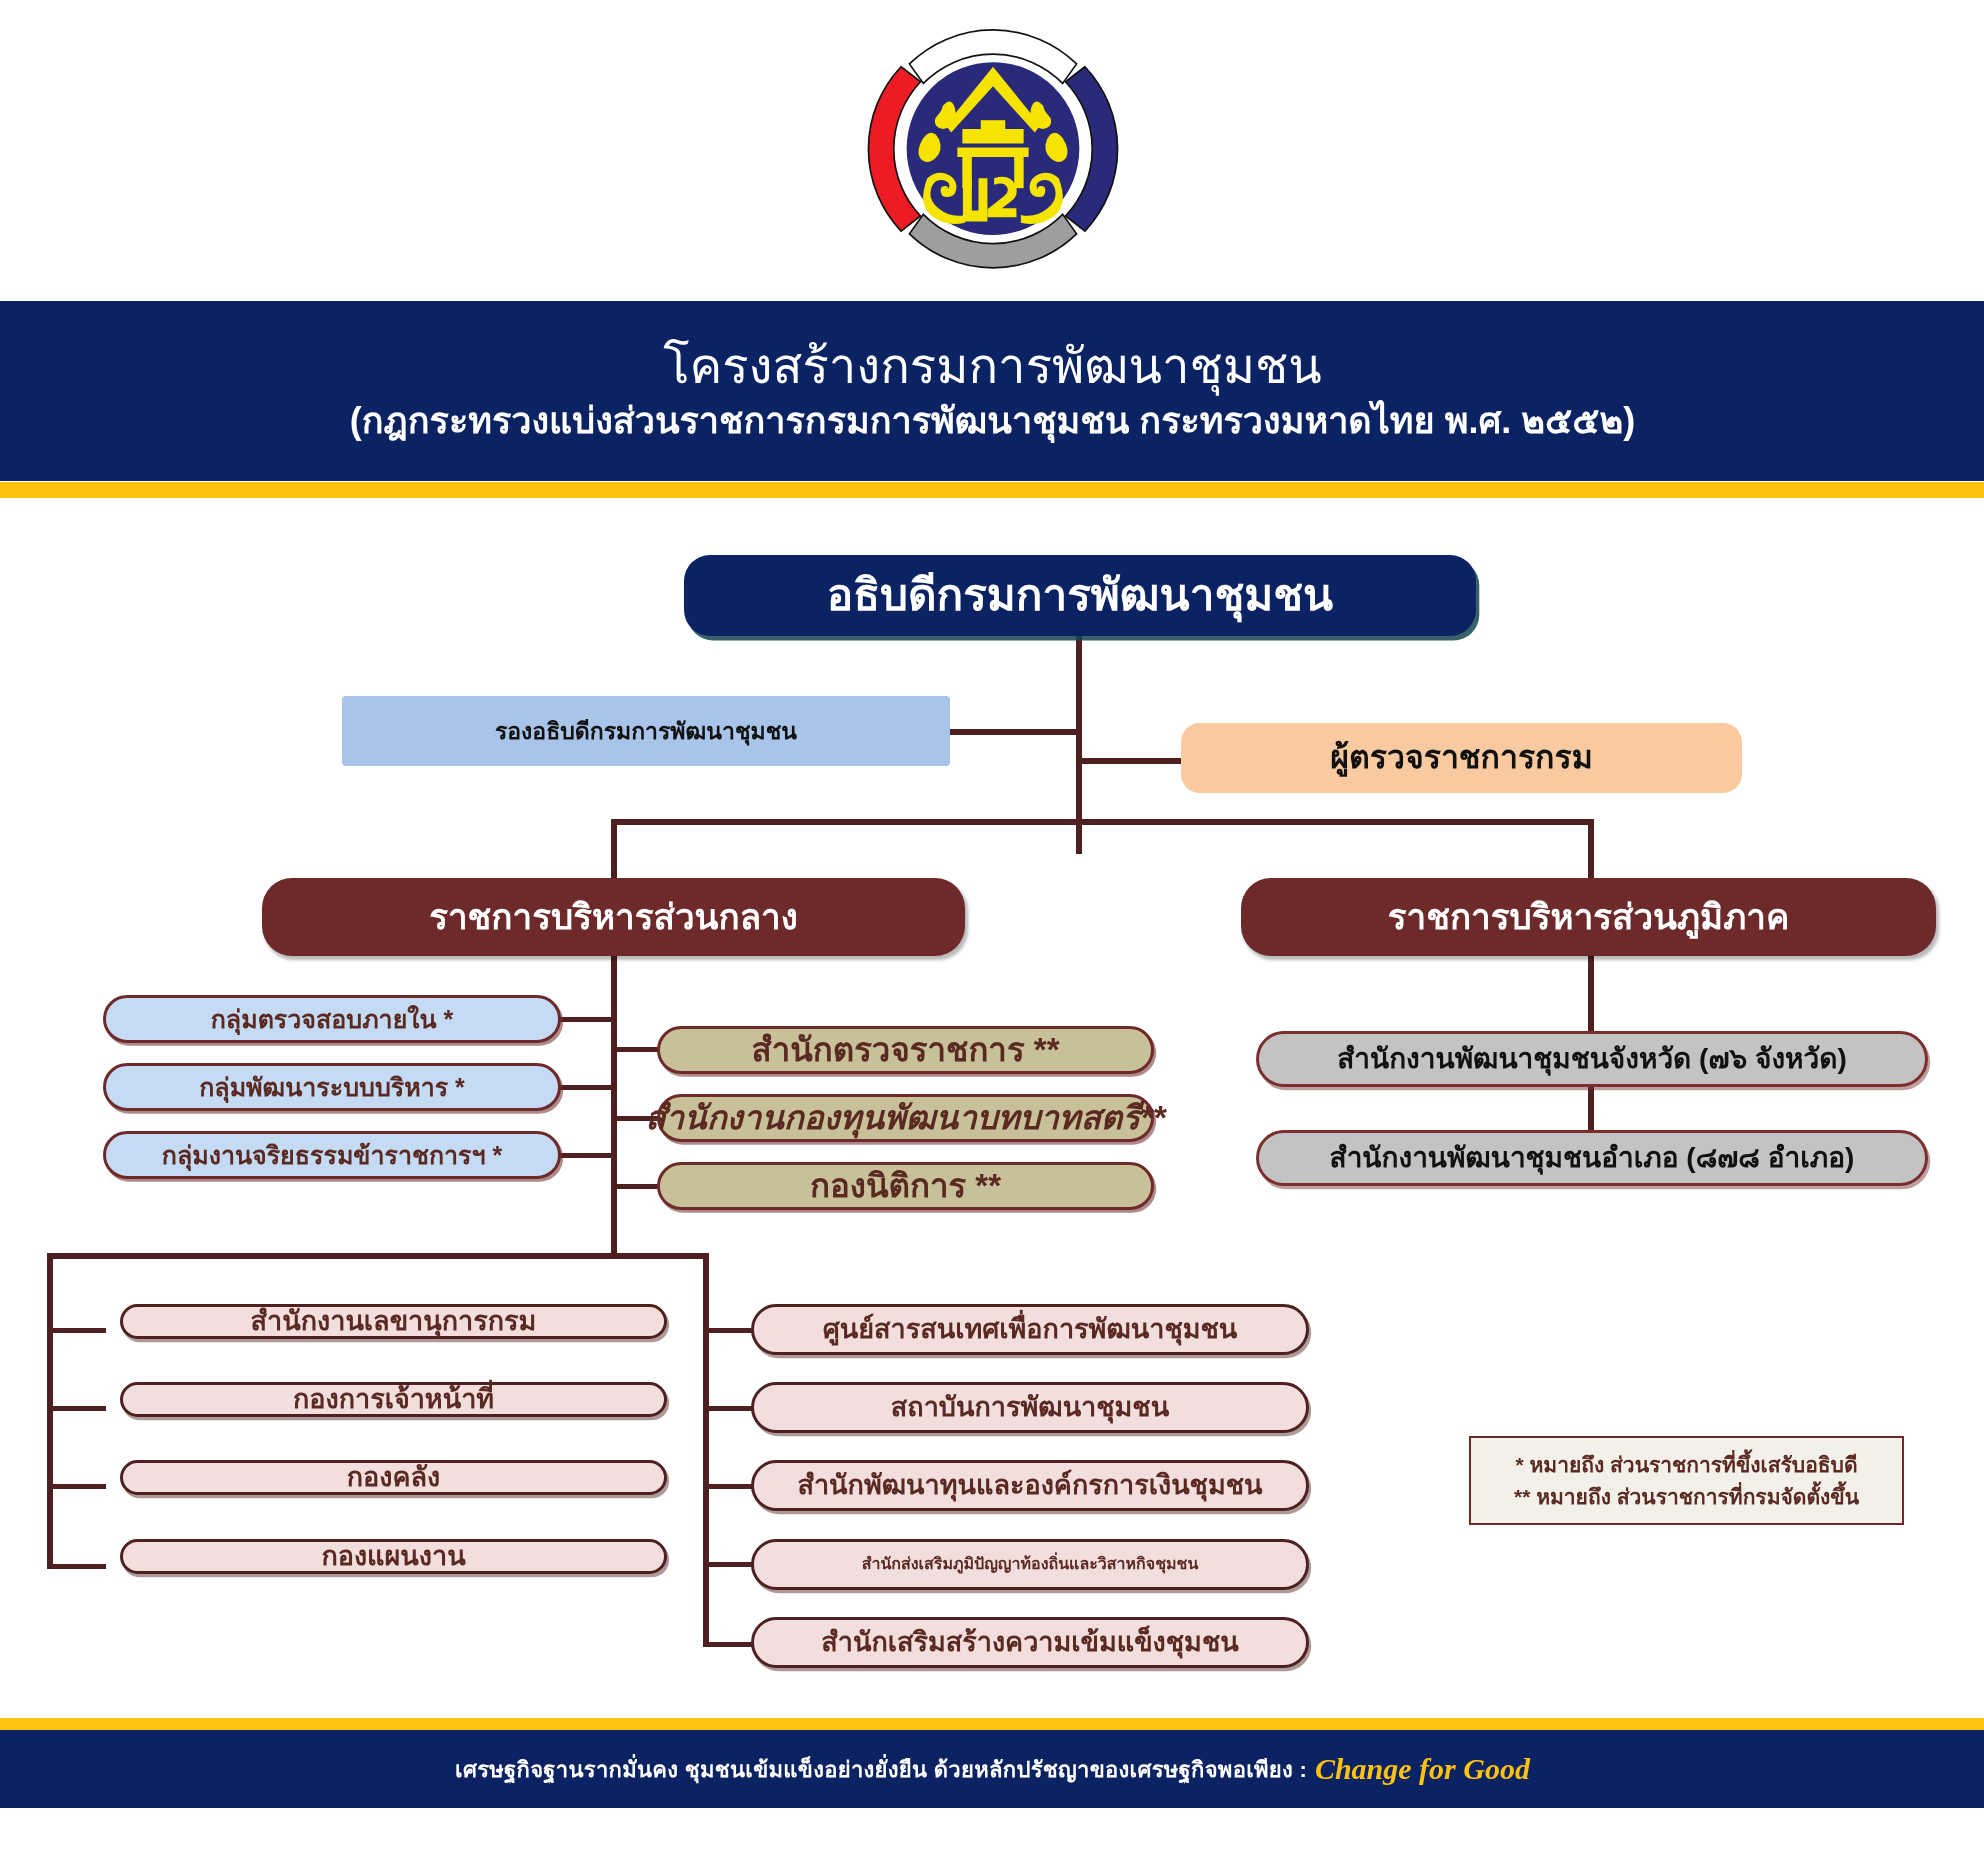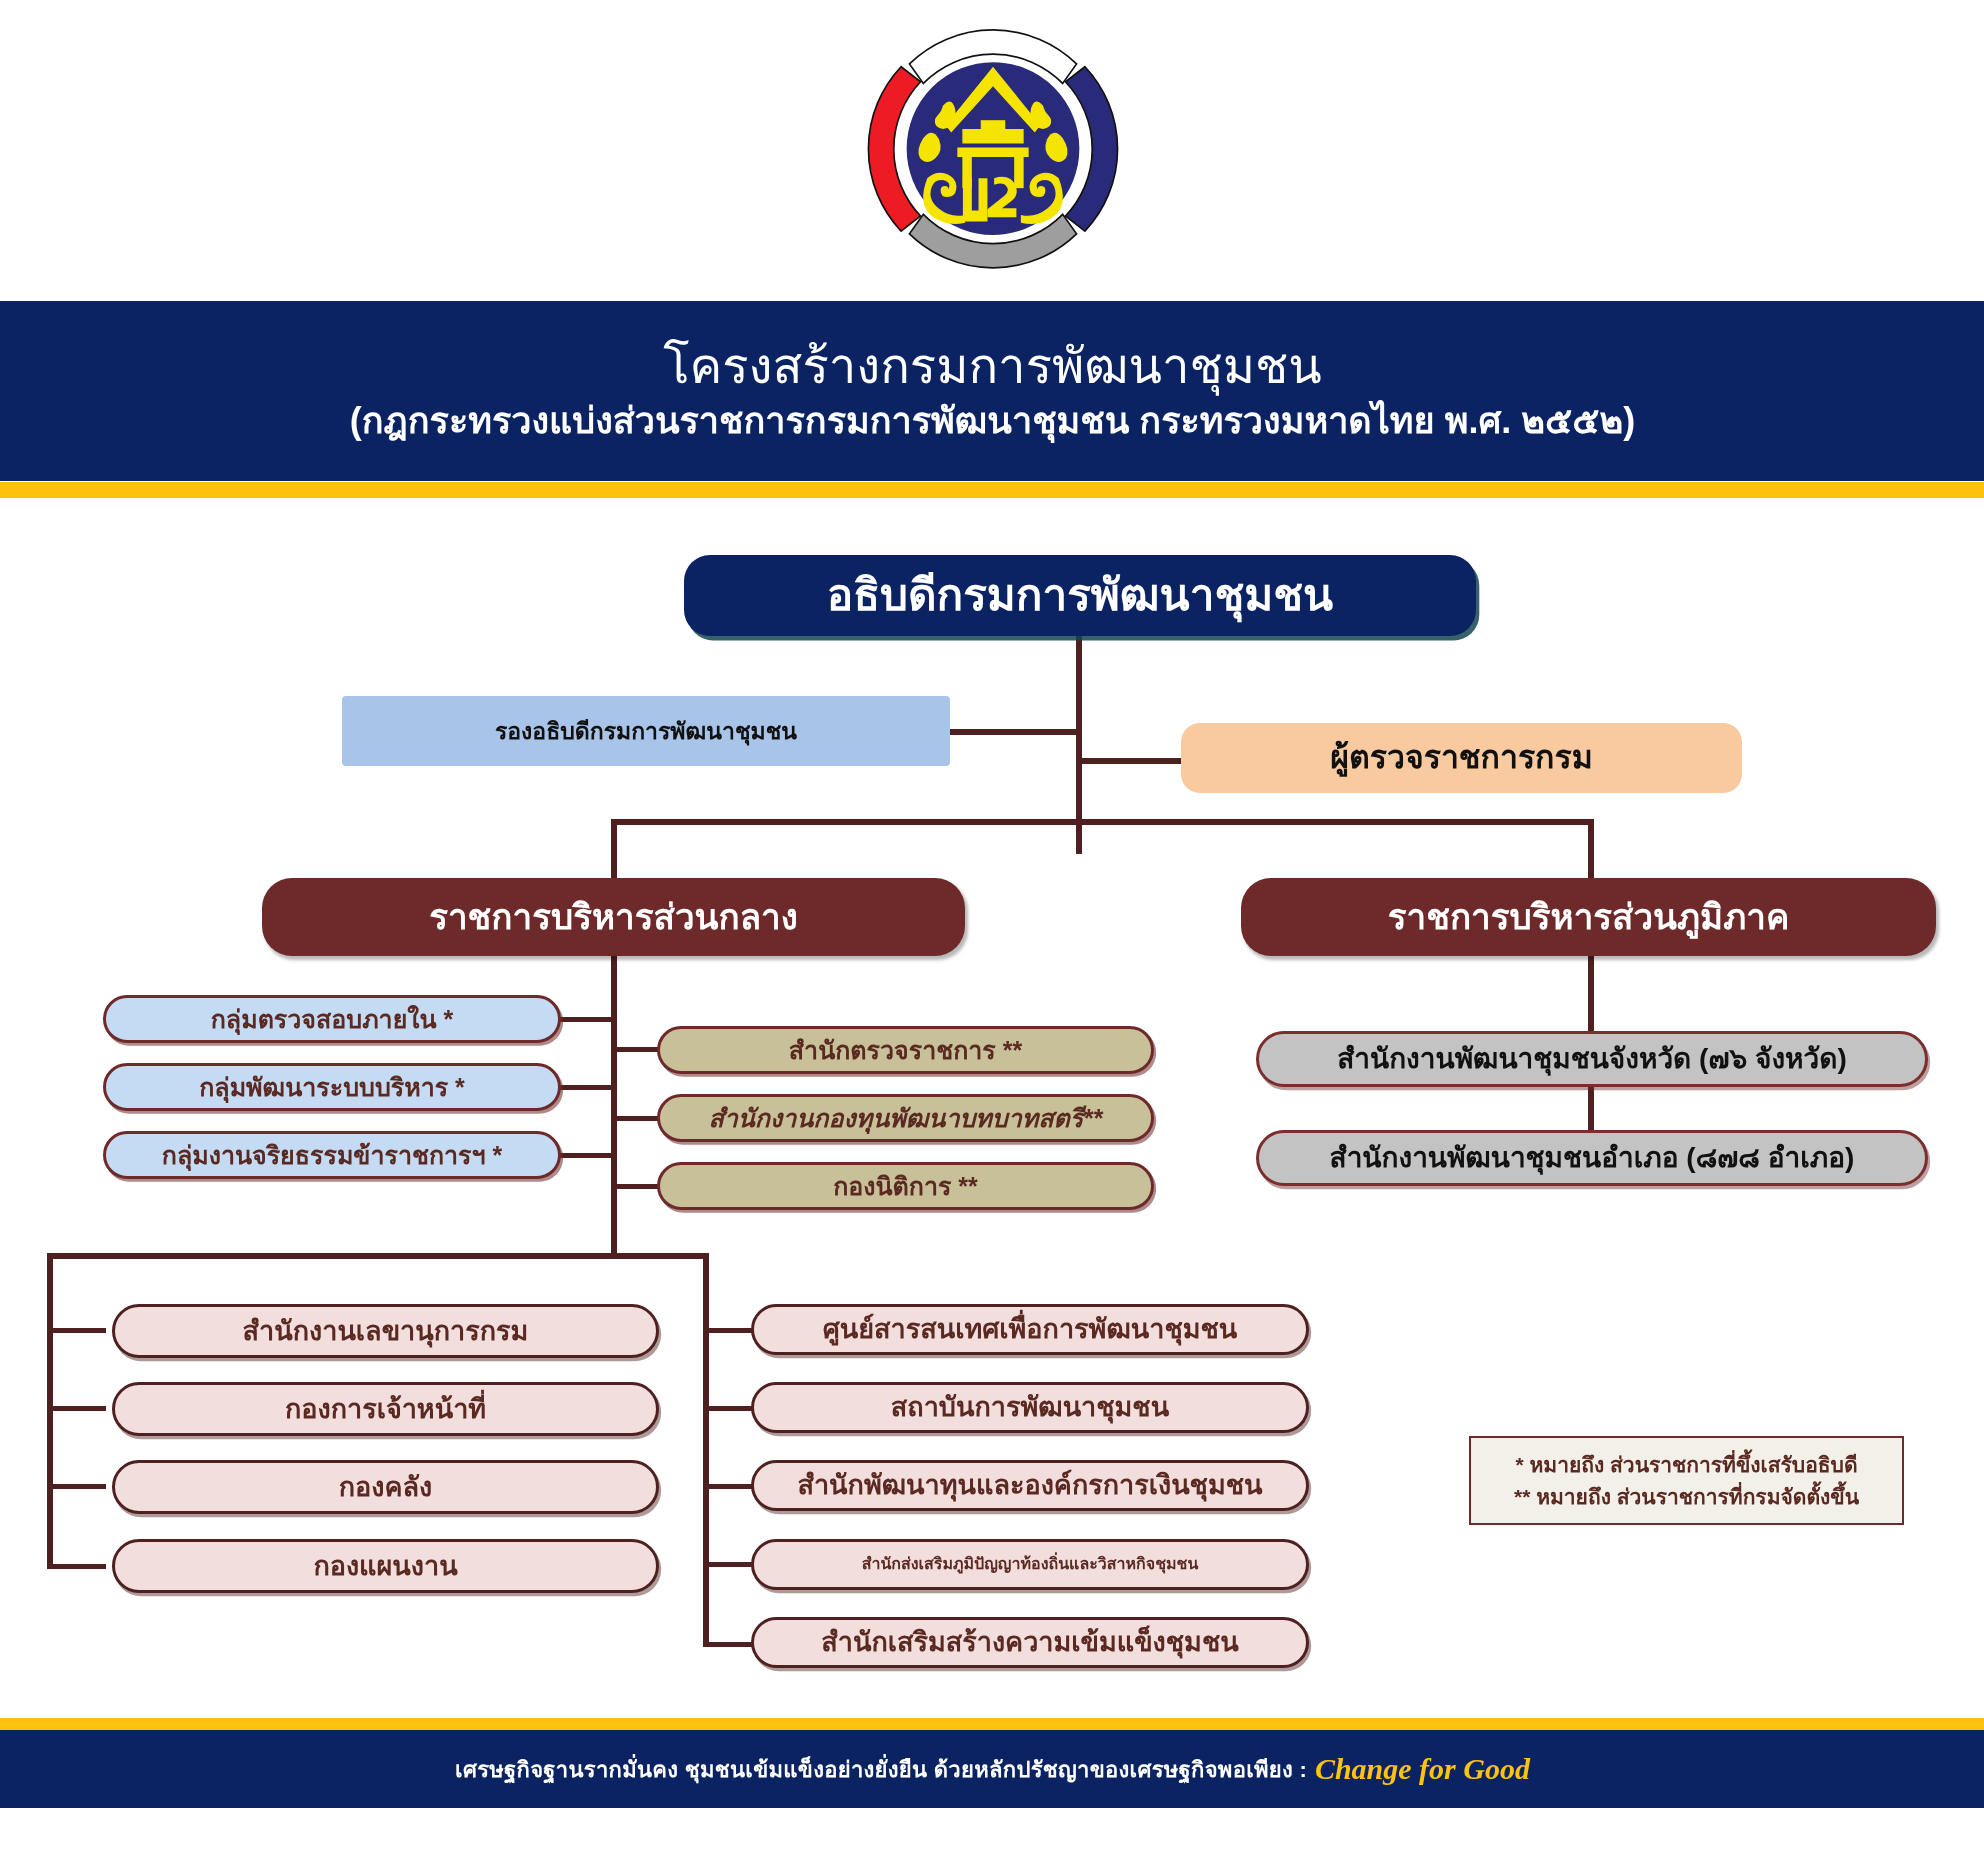--- a/index.html
+++ b/index.html
@@ -91,21 +91,21 @@
     border:3.3px solid #6E2A2A;border-radius:26px;
     box-shadow:2.2px 2.8px 0 rgba(110,42,42,.55);
     left:103px;width:458px;height:48px;
   }
   .b1{top:995px;}
   .b2{top:1063px;}
   .b3{top:1131px;}
 
   
   .n-khaki{
-    background:#C8C098;color:#5A2A22;font-size:25px;
+    background:#C8C098;color:#5A2A22;font-size:33px;
     border:3.3px solid #6E2A2A;border-radius:26px;
     box-shadow:2.2px 2.8px 0 rgba(110,42,42,.55);
     left:657px;width:497px;height:48px;
   }
   .k1{top:1026px;}
   .k2{top:1094px;font-style:italic;}
   .k3{top:1162px;}
 
   
   .n-gray{
@@ -116,21 +116,21 @@
   }
   .g1{top:1031px;}
   .g2{top:1130px;}
 
   
   .n-pink{
     background:#F3DEDE;color:#5A2A22;font-size:27px;
     border:3.9px solid #4E2020;border-radius:28px;
     box-shadow:2.2px 3.3px 0 rgba(78,32,32,.45);
   }
-  .pL{left:112px;width:547px;height:54px;text-align:center;}
+  .pL{left:120px;width:547px;height:35px;text-align:center;}
   .pL1{top:1304px;}
   .pL2{top:1382px;}
   .pL3{top:1460px;}
   .pL4{top:1539px;}
 
   .pR{left:751px;width:558px;height:51px;}
   .pR1{top:1304px;}
   .pR2{top:1382px;}
   .pR3{top:1460px;}
   .pR4{top:1539px;font-size:16px;}

